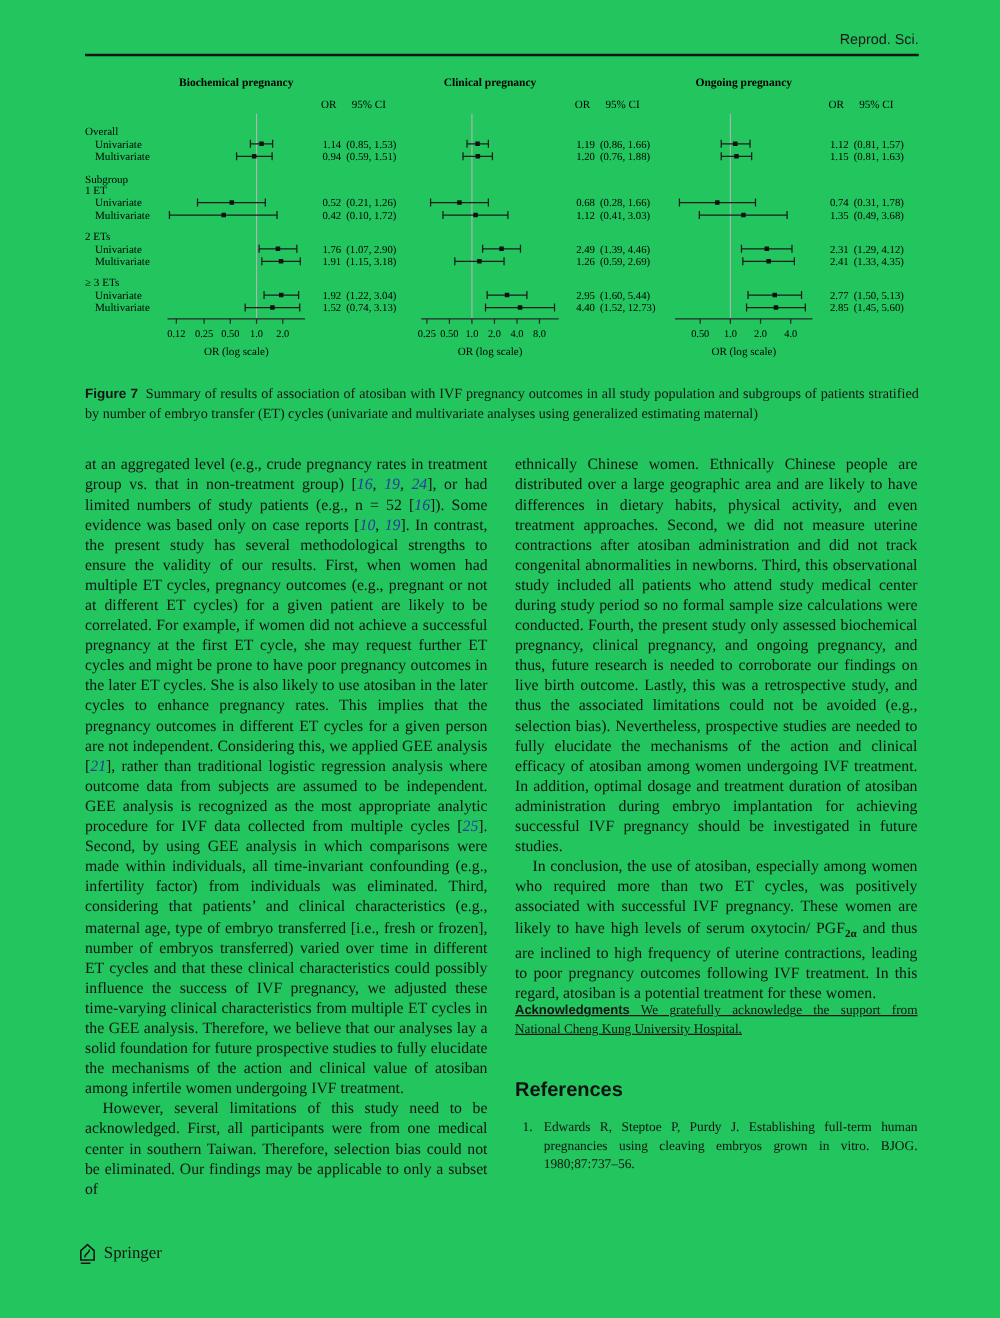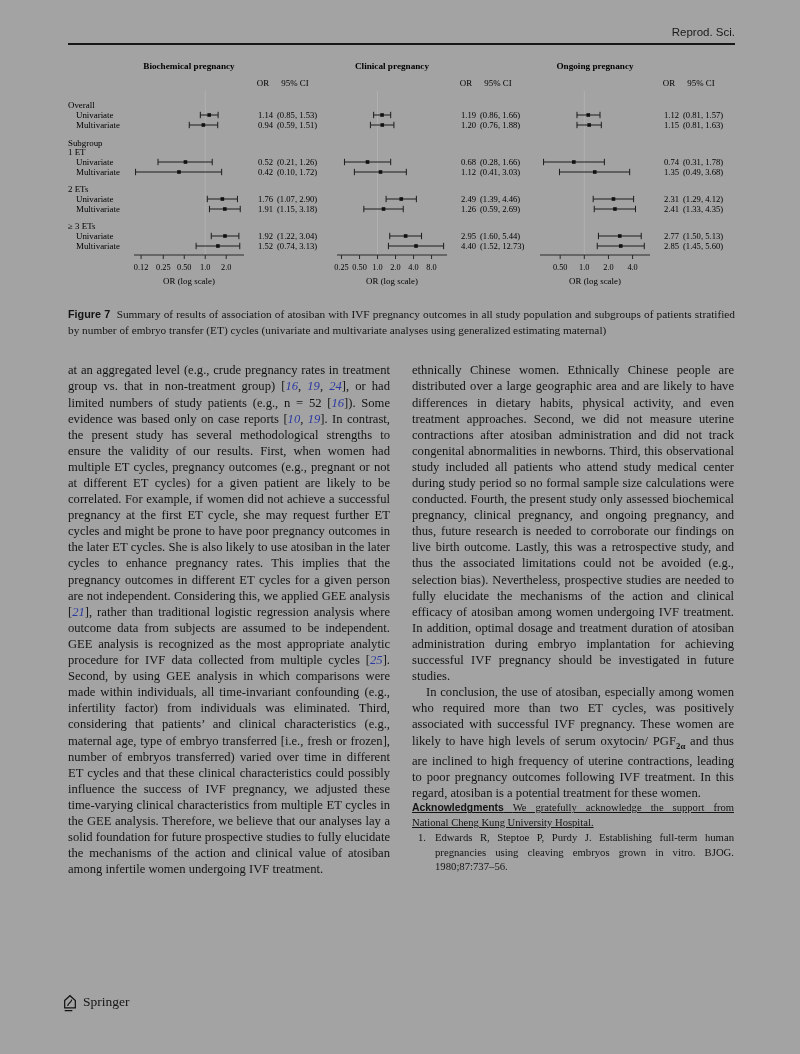--- a/index.html
+++ b/index.html
@@ -1,16 +1,16 @@
 <!DOCTYPE html>
 <html><head>
 <meta charset="utf-8">
 <style>
   html,body{margin:0;padding:0;background:#fbfbfa;}
-  .page{position:relative;width:800px;height:1054px;background:#a3a3a3;box-sizing:border-box;
+  .page{position:relative;width:800px;height:1054px;background:#22c55e;box-sizing:border-box;
         padding:26px 65px 0 68px;font-family:"Liberation Serif",serif;color:#111;overflow:hidden;}
   
   .jhead{display:flex;justify-content:flex-end;font-family:"Liberation Sans",sans-serif;
          font-size:11.5px;color:#1a1a1a;}
   .jrule{border:none;border-top:2.3px solid #171717;margin:5px 0 0 0;}
   
   .figwrap{margin-top:10px;}
   svg{font-family:"Liberation Serif",serif;}
   .abbrev{font-size:8.8px;margin:0 0 0 60px;color:#1c1c1c;}
   .caption{font-size:11.3px;line-height:1.42;text-align:justify;margin-top:9px;color:#141414;}
@@ -252,29 +252,31 @@
 
 
   <p class="caption">
     <b>Figure 7</b>&nbsp;
     <span>Summary of results of association of atosiban with IVF pregnancy outcomes in all study population and subgroups of patients stratified by number of embryo transfer (ET) cycles (univariate and multivariate analyses using generalized estimating maternal)</span>
   </p>
 
   <div class="cols">
     <div class="col" id="col-left">
         <p>at an aggregated level (e.g., crude pregnancy rates in treatment group vs. that in non-treatment group) [<span class="cite">16</span>, <span class="cite">19</span>, <span class="cite">24</span>], or had limited numbers of study patients (e.g., n = 52 [<span class="cite">16</span>]). Some evidence was based only on case reports [<span class="cite">10</span>, <span class="cite">19</span>]. In contrast, the present study has several methodological strengths to ensure the validity of our results. First, when women had multiple ET cycles, pregnancy outcomes (e.g., pregnant or not at different ET cycles) for a given patient are likely to be correlated. For example, if women did not achieve a successful pregnancy at the first ET cycle, she may request further ET cycles and might be prone to have poor pregnancy outcomes in the later ET cycles. She is also likely to use atosiban in the later cycles to enhance pregnancy rates. This implies that the pregnancy outcomes in different ET cycles for a given person are not independent. Considering this, we applied GEE analysis [<span class="cite">21</span>], rather than traditional logistic regression analysis where outcome data from subjects are assumed to be independent. GEE analysis is recognized as the most appropriate analytic procedure for IVF data collected from multiple cycles [<span class="cite">25</span>]. Second, by using GEE analysis in which comparisons were made within individuals, all time-invariant confounding (e.g., infertility factor) from individuals was eliminated. Third, considering that patients’ and clinical characteristics (e.g., maternal age, type of embryo transferred [i.e., fresh or frozen], number of embryos transferred) varied over time in different ET cycles and that these clinical characteristics could possibly influence the success of IVF pregnancy, we adjusted these time-varying clinical characteristics from multiple ET cycles in the GEE analysis. Therefore, we believe that our analyses lay a solid foundation for future prospective studies to fully elucidate the mechanisms of the action and clinical value of atosiban among infertile women undergoing IVF treatment.</p>
+        <p class="ind">However, several limitations of this study need to be acknowledged. First, all participants were from one medical center in southern Taiwan. Therefore, selection bias could not be eliminated. Our findings may be applicable to only a subset of</p>
       </div>
     <div class="col" id="col-right">
 
       <p>ethnically Chinese women. Ethnically Chinese people are distributed over a large geographic area and are likely to have differences in dietary habits, physical activity, and even treatment approaches. Second, we did not measure uterine contractions after atosiban administration and did not track congenital abnormalities in newborns. Third, this observational study included all patients who attend study medical center during study period so no formal sample size calculations were conducted. Fourth, the present study only assessed biochemical pregnancy, clinical pregnancy, and ongoing pregnancy, and thus, future research is needed to corroborate our findings on live birth outcome. Lastly, this was a retrospective study, and thus the associated limitations could not be avoided (e.g., selection bias). Nevertheless, prospective studies are needed to fully elucidate the mechanisms of the action and clinical efficacy of atosiban among women undergoing IVF treatment. In addition, optimal dosage and treatment duration of atosiban administration during embryo implantation for achieving successful IVF pregnancy should be investigated in future studies.</p>
         <p class="ind">In conclusion, the use of atosiban, especially among women who required more than two ET cycles, was positively associated with successful IVF pregnancy. These women are likely to have high levels of serum oxytocin/ PGF<sub>2α</sub> and thus are inclined to high frequency of uterine contractions, leading to poor pregnancy outcomes following IVF treatment. In this regard, atosiban is a potential treatment for these women.</p>
         <div class="ack" id="ack-block">
         <b>Acknowledgments</b>
         <span>We gratefully acknowledge the support from National Cheng Kung University Hospital.</span>
       </div>
+      <h2 class="refs-h">References</h2>
       <div id="ref-list">
           <div class="ref">
             <span class="num">1.</span>
             <span>Edwards R, Steptoe P, Purdy J. Establishing full-term human pregnancies using cleaving embryos grown in vitro. BJOG. 1980;87:737–56.</span>
           </div>
         </div>
     </div>
   </div>
 
   <div class="pub">

